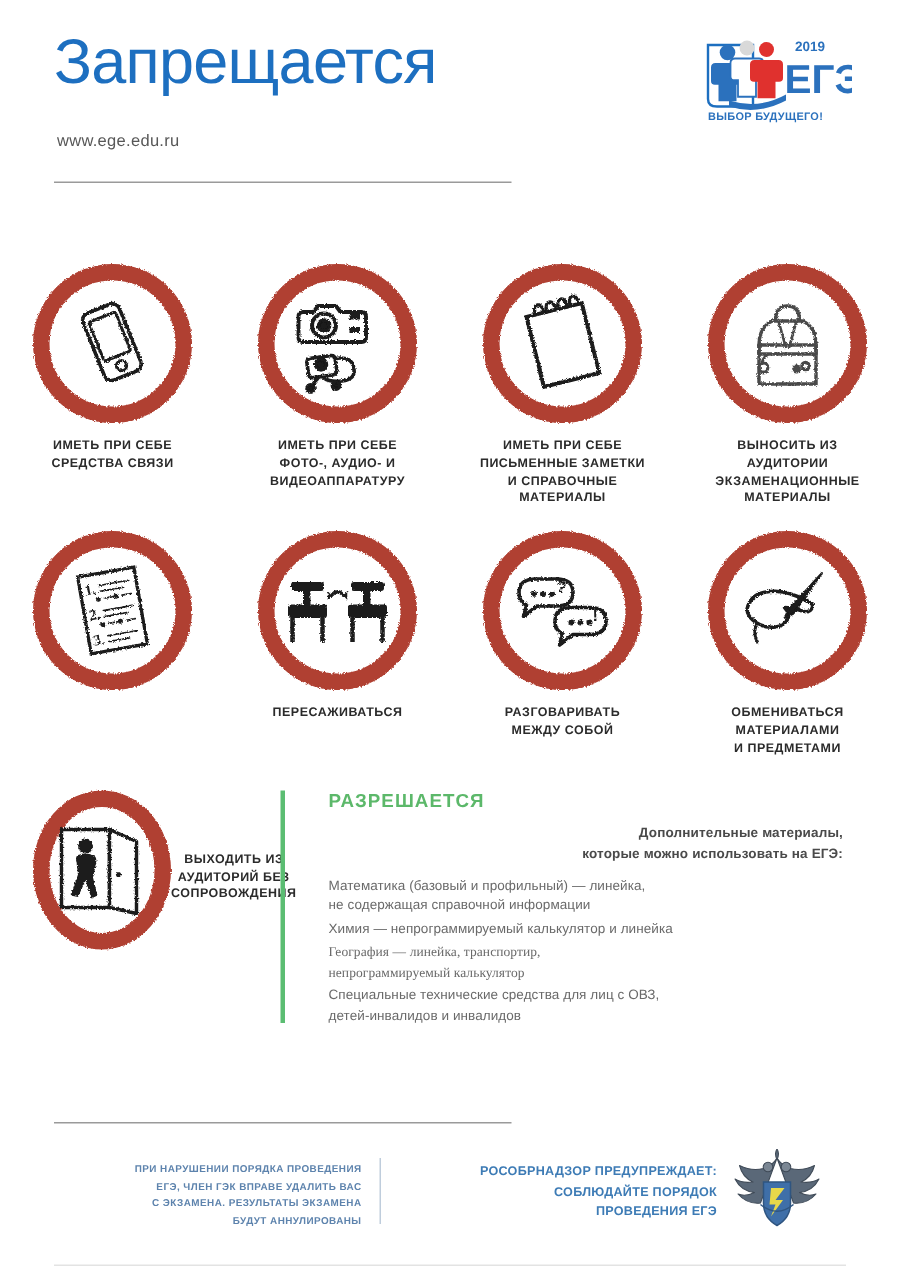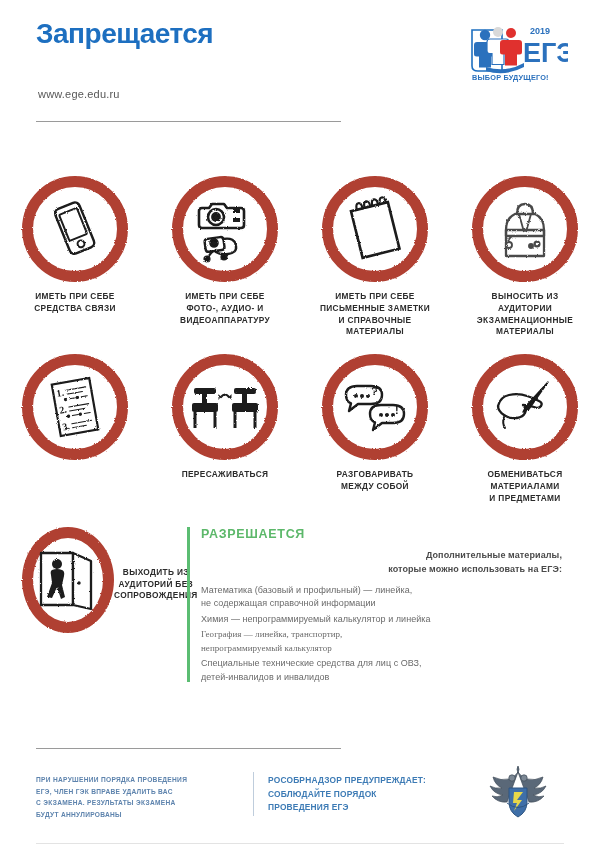--- a/index.html
+++ b/index.html
@@ -13,21 +13,21 @@
   }
   .page{
     position:absolute;inset:0;
     background:#fff;
     box-sizing:border-box;
   }
   
   .header{position:absolute;left:0;top:0;width:600px;height:125px;}
   .title{
     position:absolute;left:36px;top:20px;
-    font-size:28px;font-weight:bold;color:#1d6fc0;
+    font-size:42px;font-weight:normal;color:#1d6fc0;
     letter-spacing:-0.5px;line-height:1;
   }
   .site{
     position:absolute;left:38px;top:88px;
     font-size:11px;color:#575757;letter-spacing:0.2px;
   }
   .head-rule{
     position:absolute;left:36px;top:121px;width:305px;height:1px;
     background:#9a9a9a;
   }
@@ -59,40 +59,40 @@
     width:144px;
   }
   .row2{margin-top:16px;}
   
   .allowed{
     position:absolute;left:187px;top:527px;width:375px;
   }
   .allowed .bar{
     position:absolute;left:0;top:0;width:3px;height:155px;background:#5bbd72;
   }
-  .allowed .inner{padding-left:14px;}
+  .allowed .inner{padding-left:32px;}
   .allowed h3{
     margin:0 0 8px 0;
     font-size:12.5px;font-weight:bold;color:#5cb86a;
     letter-spacing:0.7px;text-transform:uppercase;
   }
   .allowed .lead{
     font-size:9px;font-weight:bold;color:#4a4a4a;
     line-height:1.55;margin-bottom:7px;letter-spacing:0.1px;
   }
   .allowed .item{
     font-size:9px;color:#6a6a6a;line-height:1.5;margin-bottom:2px;
     letter-spacing:0.05px;
   }
   
   .exitblock{position:absolute;left:22px;top:527px;width:150px;
              display:flex;flex-direction:row;align-items:center;}
   
   .foot-rule{position:absolute;left:36px;top:748px;width:305px;height:1px;background:#9a9a9a;}
-  .footer{position:absolute;left:0;top:770px;width:544px;height:70px;}
+  .footer{position:absolute;left:0;top:770px;width:544px;height:70px;text-align:right;}
   .f-left{
     position:absolute;left:36px;top:4px;width:205px;
     font-size:6.6px;font-weight:bold;color:#5d83ad;
     line-height:1.75;letter-spacing:0.3px;text-transform:uppercase;
   }
   .f-div{position:absolute;left:253px;top:2px;width:1px;height:44px;background:#bfcddc;}
   .f-mid{
     position:absolute;left:268px;top:4px;width:210px;
     font-size:8.4px;font-weight:bold;color:#3d7bb5;
     line-height:1.62;letter-spacing:0.2px;text-transform:uppercase;

